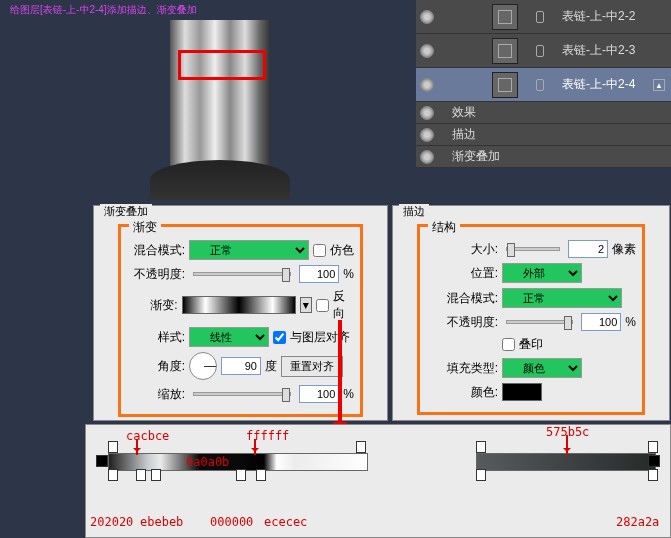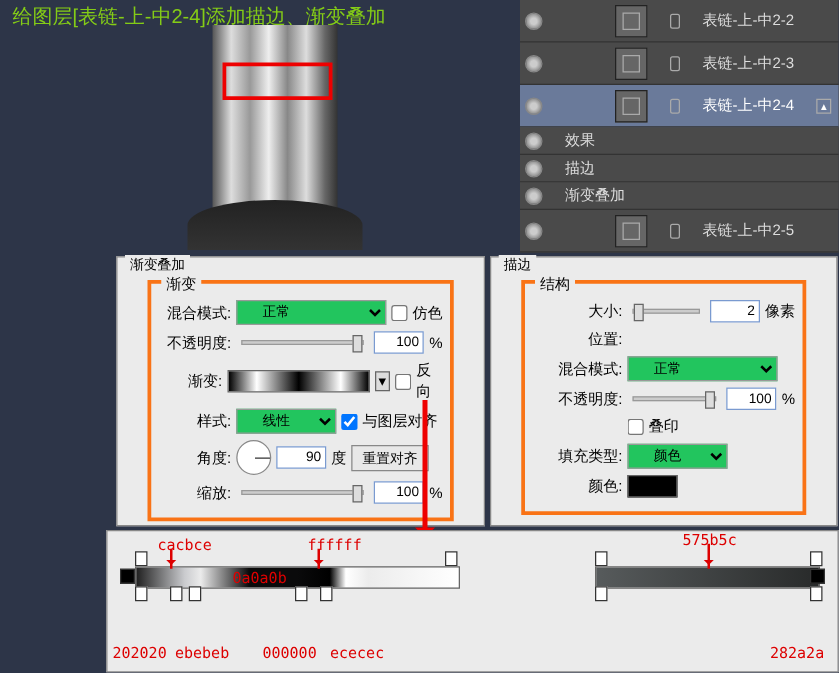--- a/index.html
+++ b/index.html
@@ -1,17 +1,17 @@
 <!DOCTYPE html>
 <html><head>
 <meta charset="utf-8">
 <style>
 *{margin:0;padding:0;box-sizing:border-box;font-family:"Microsoft YaHei",sans-serif;font-size:12px}
 body{background:#2d3548;width:671px;height:538px;position:relative;overflow:hidden}
-.title-text{position:absolute;top:3px;left:10px;color:#84cc16;font-size:16px}
+.title-text{position:absolute;top:3px;left:10px;color:#d946ef;font-size:10px}
 .watch-preview{position:absolute;top:0;left:130px;width:180px;height:200px}
 .watch-band{width:100px;height:160px;margin:20px auto 0;background:linear-gradient(90deg,#555,#ddd 15%,#999 30%,#eee 45%,#888 60%,#ddd 75%,#666 90%,#333)}
 .watch-band::before{content:"";display:block;position:relative;top:140px;left:-20px;width:140px;height:40px;background:linear-gradient(#222,#333);border-radius:50% 50% 0 0}
 .red-highlight{position:absolute;top:50px;left:48px;width:88px;height:30px;border:3px solid #e00}
 .layers-panel{position:absolute;top:0;right:0;width:255px;background:#4a4a4a;color:#ddd}
 .layer-row{display:flex;align-items:center;height:34px;border-bottom:1px solid #333;padding-left:4px;gap:18px}
 .layer-row.sel{background:#6a7a9a;color:#ffffff}
 .layer-row.fx{background:#4a4a4a;height:22px;font-size:11px}
 .eye{width:14px;height:14px;border:1px solid #888;border-radius:50%;background:radial-gradient(circle,#ccc 30%,#666)}
 .thumb{width:26px;height:26px;background:#666;border:1px solid #222;margin-left:40px;display:inline-flex;align-items:center;justify-content:center}
@@ -90,26 +90,20 @@
       <span>效果</span>
     </div>
   <div class="layer-row fx">
       <span class="eye"></span>
       <span>描边</span>
     </div>
   <div class="layer-row fx">
       <span class="eye"></span>
       <span>渐变叠加</span>
     </div>
-  <div class="layer-row">
-    <span class="eye"></span>
-    <span class="thumb"></span>
-    <span class="link-icon"></span>
-    <span>表链-上-中2-5</span>
-  </div>
 </div>
 
 <div class="panel panel-go">
   <div class="panel-title">渐变叠加</div>
   <div class="fieldset">
     <div class="fs-title">渐变</div>
     <div class="row">
       <span class="lbl">混合模式:</span>
       <select class="sel-wide"><option>正常</option></select>
       <input type="checkbox" style="">
@@ -161,20 +155,21 @@
     <div class="row">
       <span class="lbl-s">大小:</span>
       <div class="slider">
           <div class="slider-thumb" style="left:0"></div>
         </div>
       <input type="text" value="2" style="">
       <span>像素</span>
     </div>
     <div class="row">
       <span class="lbl-s">位置:</span>
+      <select class="sel-med"><option>外部</option></select>
     </div>
     <div class="row">
       <span class="lbl-s">混合模式:</span>
       <select class="sel-wide"><option>正常</option></select>
     </div>
     <div class="row">
       <span class="lbl-s">不透明度:</span>
       <div class="slider">
           <div class="slider-thumb" style="right:0"></div>
         </div>

